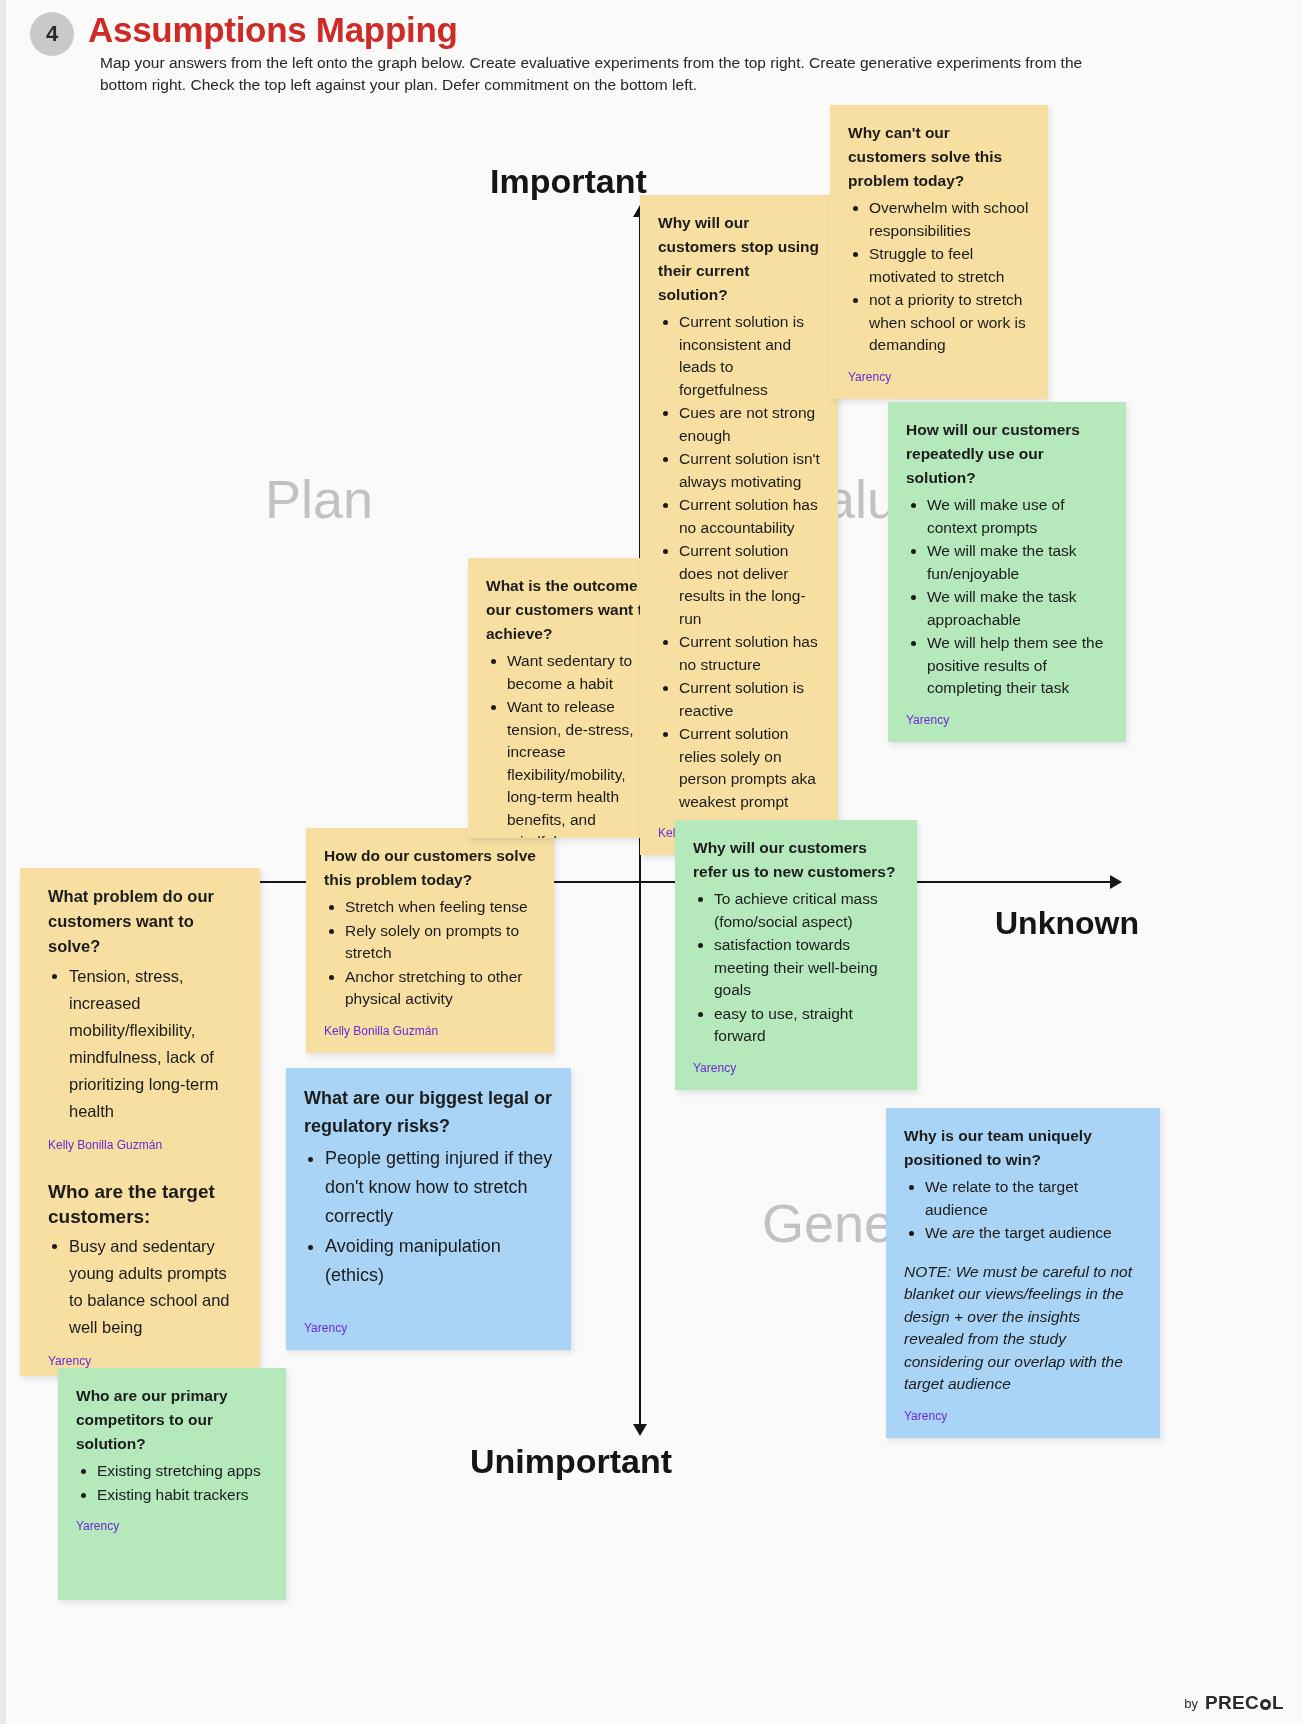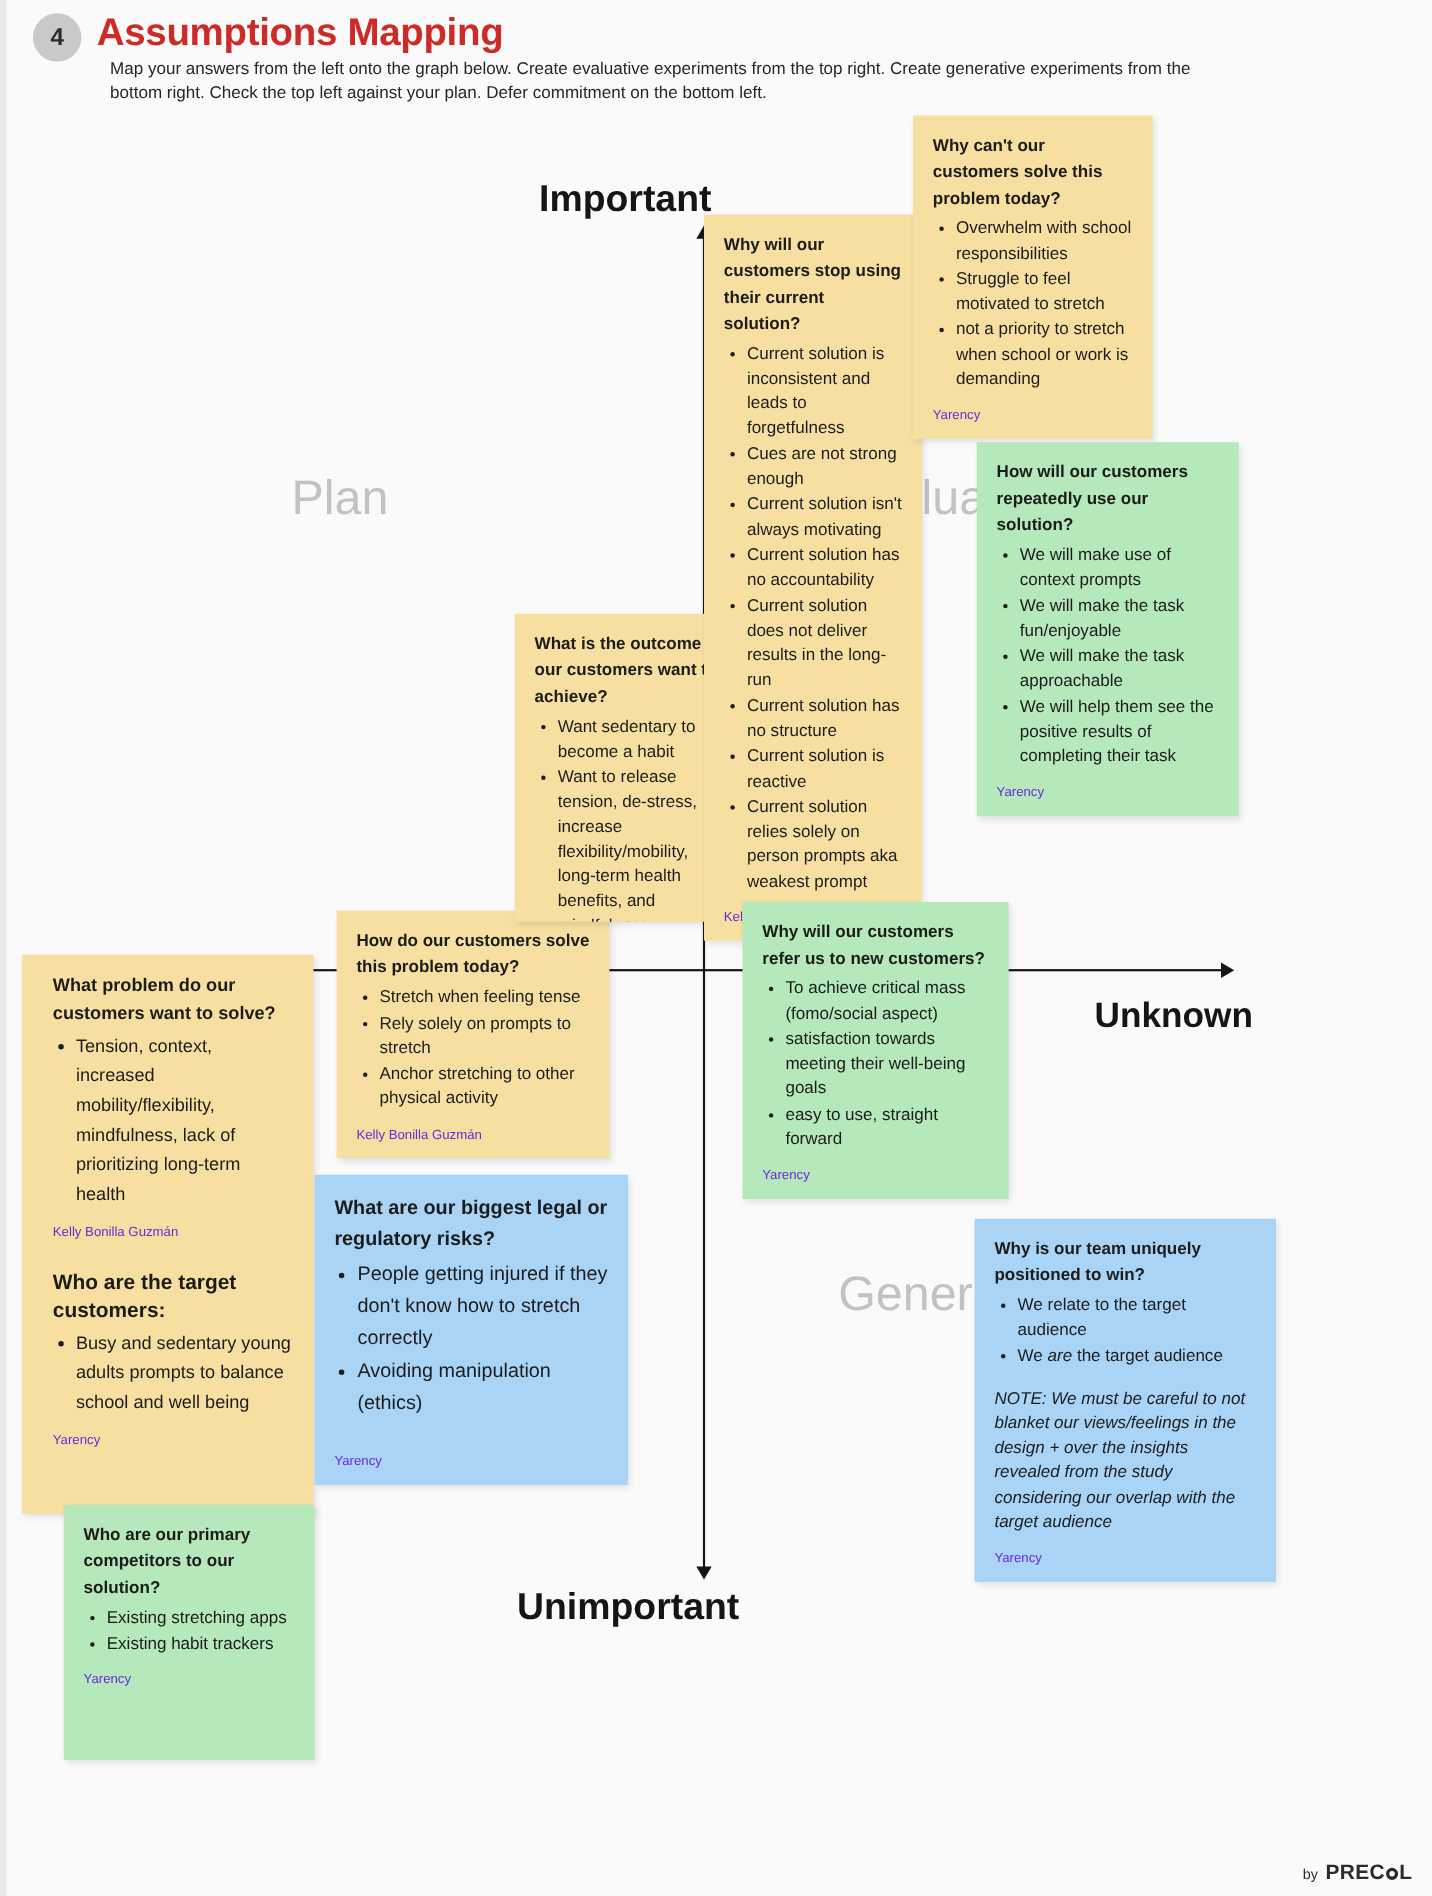--- a/index.html
+++ b/index.html
@@ -20,22 +20,22 @@
   .title{
     position:absolute;left:88px;top:10px;
     font-size:35px;font-weight:800;color:#cc2b27;letter-spacing:-0.3px;
   }
   .subtitle{
     position:absolute;left:100px;top:52px;width:1005px;
     font-size:15.5px;line-height:22px;color:#262626;
   }
   
   .quad-label{
-    position:absolute;color:#c2c2c2;font-size:44px;font-weight:400;
-    letter-spacing:0px;white-space:nowrap;
+    position:absolute;color:#c2c2c2;font-size:54px;font-weight:400;
+    letter-spacing:0px;white-space:nowrap;margin-top:40px;
   }
   
   .axis-v{position:absolute;left:639px;top:212px;width:2px;height:1220px;background:#151515;}
   .axis-h{position:absolute;left:38px;top:881px;width:1080px;height:2px;background:#151515;}
   .arrow{position:absolute;width:0;height:0;}
   .arrow-up{left:633px;top:205px;border-left:7px solid transparent;border-right:7px solid transparent;border-bottom:12px solid #151515;}
   .arrow-down{left:633px;top:1424px;border-left:7px solid transparent;border-right:7px solid transparent;border-top:12px solid #151515;}
   .arrow-left{left:32px;top:875px;border-top:7px solid transparent;border-bottom:7px solid transparent;border-right:12px solid #151515;}
   .arrow-right{left:1110px;top:875px;border-top:7px solid transparent;border-bottom:7px solid transparent;border-left:12px solid #151515;}
   .axis-label{
@@ -62,21 +62,21 @@
   .yellow{background:#f6dfa1;}
   .green{background:#b5e8bb;}
   .blue{background:#a9d4f5;}
   
   #note-cant-solve{left:830px;top:105px;width:218px;}
   #note-stop-using{left:640px;top:195px;width:198px;}
   #note-repeat-use{left:888px;top:402px;width:238px;}
   #note-outcome{left:468px;top:558px;width:208px;height:280px;overflow:hidden;}
   #note-solve-today{left:306px;top:828px;width:248px;}
   #note-refer{left:675px;top:820px;width:242px;}
-  #note-problem{left:20px;top:868px;width:265px;height:508px;overflow:hidden;padding-left:28px;}
+  #note-problem{left:20px;top:868px;width:240px;height:508px;overflow:hidden;padding-left:28px;}
   #note-legal{left:286px;top:1068px;width:285px;}
   #note-competitors{left:58px;top:1368px;width:228px;height:232px;overflow:hidden;}
   #note-win{left:886px;top:1108px;width:274px;}
   #note-problem .q{font-size:16.5px;line-height:25px;}
   #note-problem li,#note-problem ul{font-size:16.5px;line-height:27px;}
   #note-problem .q2{font-weight:700;font-size:19px;line-height:25px;display:block;margin-top:26px;}
   #note-legal .q{font-size:18px;line-height:28px;}
   #note-legal li{font-size:18px;line-height:29px;}
   
   .footer{
@@ -109,21 +109,21 @@
 <div class="arrow arrow-left"></div>
 <div class="arrow arrow-right"></div>
 <div class="axis-label lbl-important">Important</div>
 <div class="axis-label lbl-unimportant">Unimportant</div>
 <div class="axis-label lbl-known">Known</div>
 <div class="axis-label lbl-unknown">Unknown</div>
 
 <div class="note yellow" id="note-problem">
   <span class="q">What problem do our customers want to solve?</span>
   <ul>
-    <li>Tension, context, increased mobility/flexibility, mindfulness, lack of prioritizing long-term health</li>
+    <li>Tension, stress, increased mobility/flexibility, mindfulness, lack of prioritizing long-term health</li>
   </ul>
   <span class="author">Kelly Bonilla Guzmán</span>
   <span class="q2">Who are the target customers:</span>
   <ul>
     <li>Busy and sedentary young adults prompts to balance school and well being</li>
   </ul>
   <span class="author">Yarency</span>
 </div>
 
 <div class="note yellow" id="note-solve-today">

